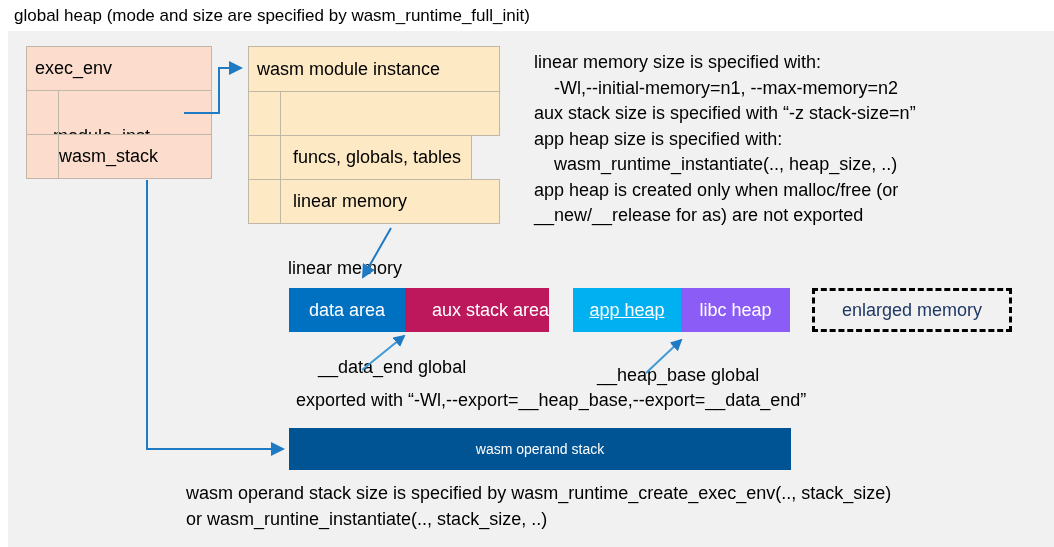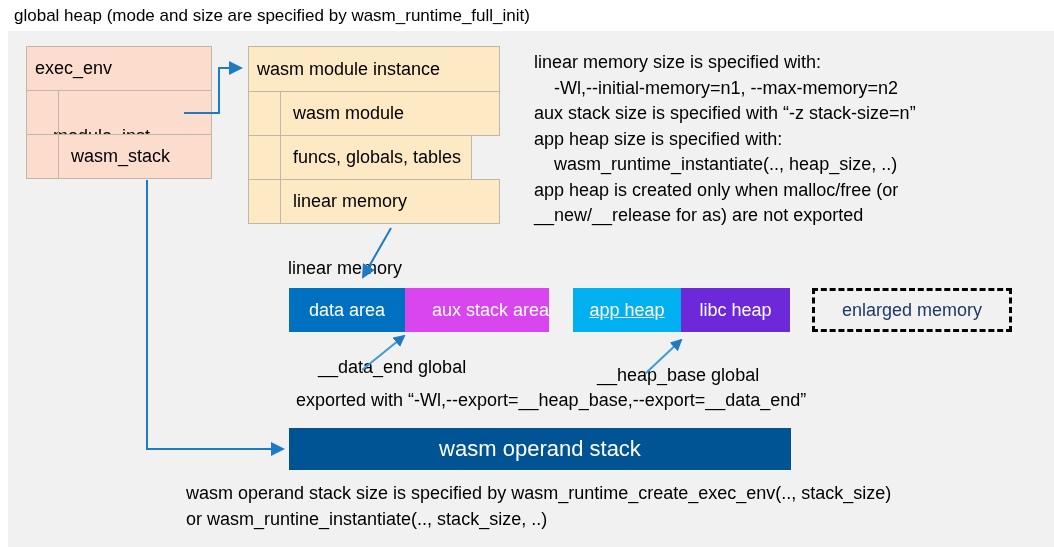--- a/index.html
+++ b/index.html
@@ -63,21 +63,21 @@
     background: #f1f1f1;
     border: 3px dashed #000000;
     color: #1f3864;
   }
 
   
   .opstack {
     position: absolute; left: 289px; top: 428px;
     width: 502px; height: 42px;
     display: flex; align-items: center; justify-content: center;
-    color: #ffffff; font-size: 22px;
+    color: #ffffff; font-size: 14px;
   }
 
   
   .textblock {
     position: absolute; font-size: 18px; color: #000000;
     line-height: 1.42; white-space: pre;
   }
   .right-text { left: 534px; top: 50px; }
   .ann-data-end { left: 318px; top: 355px; }
   .ann-heap-base { left: 597px; top: 363px; }
@@ -101,32 +101,31 @@
       <span class="txt">exec_env</span>
     </div>
 
     <div class="row peach-i" style="left:0;top:44px;width:186px;height:45px;">
       <span class="indent-col"></span>
       <span class="txt" style="padding-left:26px;margin-top:47px;">module_inst</span>
     </div>
 
     <div class="row peach-i" style="left:0;top:88px;width:186px;height:45px;">
       <span class="indent-col"></span>
-      <span class="txt" style="padding-left:44px;">wasm_stack</span>
+      <span class="txt" style="padding-left:32px;">wasm_stack</span>
     </div>
   </div>
 
   <div class="box modinst">
     <div class="row cream" style="left:0;top:0;width:252px;height:46px;">
       <span class="txt">wasm module instance</span>
     </div>
 
     <div class="row cream" style="left:0;top:45px;width:252px;height:45px;">
       <span class="indent-col"></span>
-      <span class="txt" style="padding-left:44px;">wasm module</span>
     </div>
 
     <div class="row cream" style="left:0;top:89px;width:224px;height:45px;">
       <span class="indent-col"></span>
       <span class="txt" style="padding-left:44px;">funcs, globals, tables</span>
     </div>
 
     <div class="row cream" style="left:0;top:133px;width:252px;height:45px;">
       <span class="indent-col"></span>
       <span class="txt" style="padding-left:44px;">linear memory</span>
@@ -140,27 +139,27 @@
     wasm_runtime_instantiate(.., heap_size, ..)
 app heap is created only when malloc/free (or
 __new/__release for as) are not exported</div>
 
   <div class="lm-label">linear memory</div>
 
   <div class="membar">
     <div class="seg" style="left:0px;width:116px;background:#0070c0;">
       <span>data area</span>
     </div>
-    <div class="seg" style="left:116px;width:144px;background:#d946ef;padding-left:27px;">
+    <div class="seg" style="left:116px;width:144px;background:#be185d;padding-left:27px;">
       <span>aux stack area</span>
     </div>
     <div class="seg" style="left:284px;width:108px;background:#00b0f0;text-decoration:underline;">
       <span>app heap</span>
     </div>
-    <div class="seg" style="left:392px;width:109px;background:#6d28d9;">
+    <div class="seg" style="left:392px;width:109px;background:#8b5cf6;">
       <span>libc heap</span>
     </div>
     <div class="seg dashed" style="left:523px;width:200px;">
       <span>enlarged memory</span>
     </div>
   </div>
 
   <div class="textblock ann-heap-base">__heap_base global</div>
   <div class="textblock ann-data-end">__data_end global</div>
   <div class="textblock ann-exported">exported with “-Wl,--export=__heap_base,--export=__data_end”</div>

